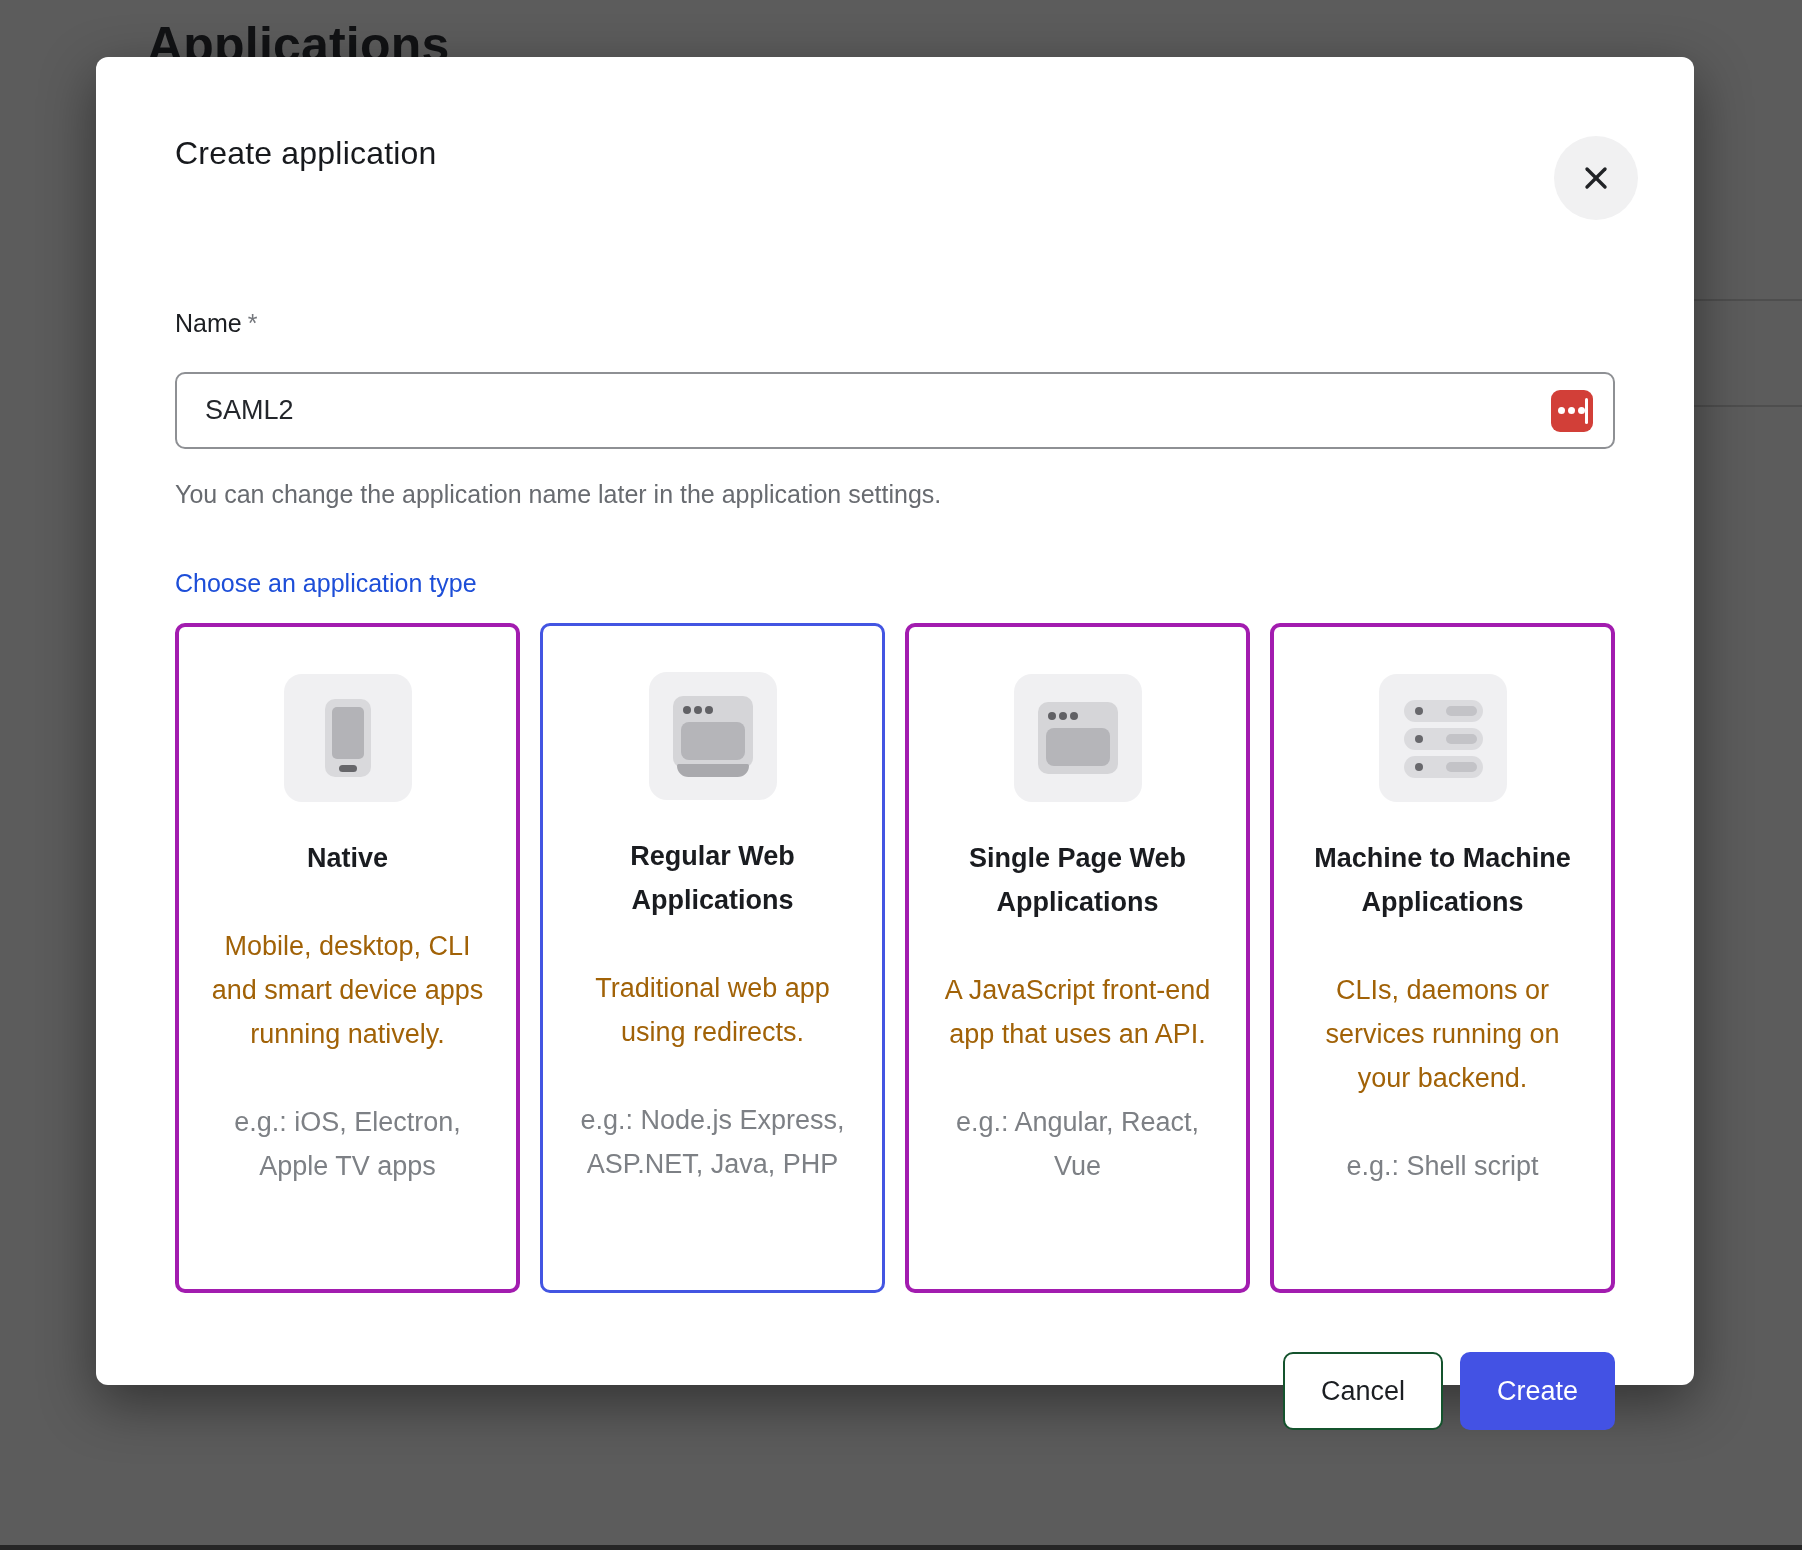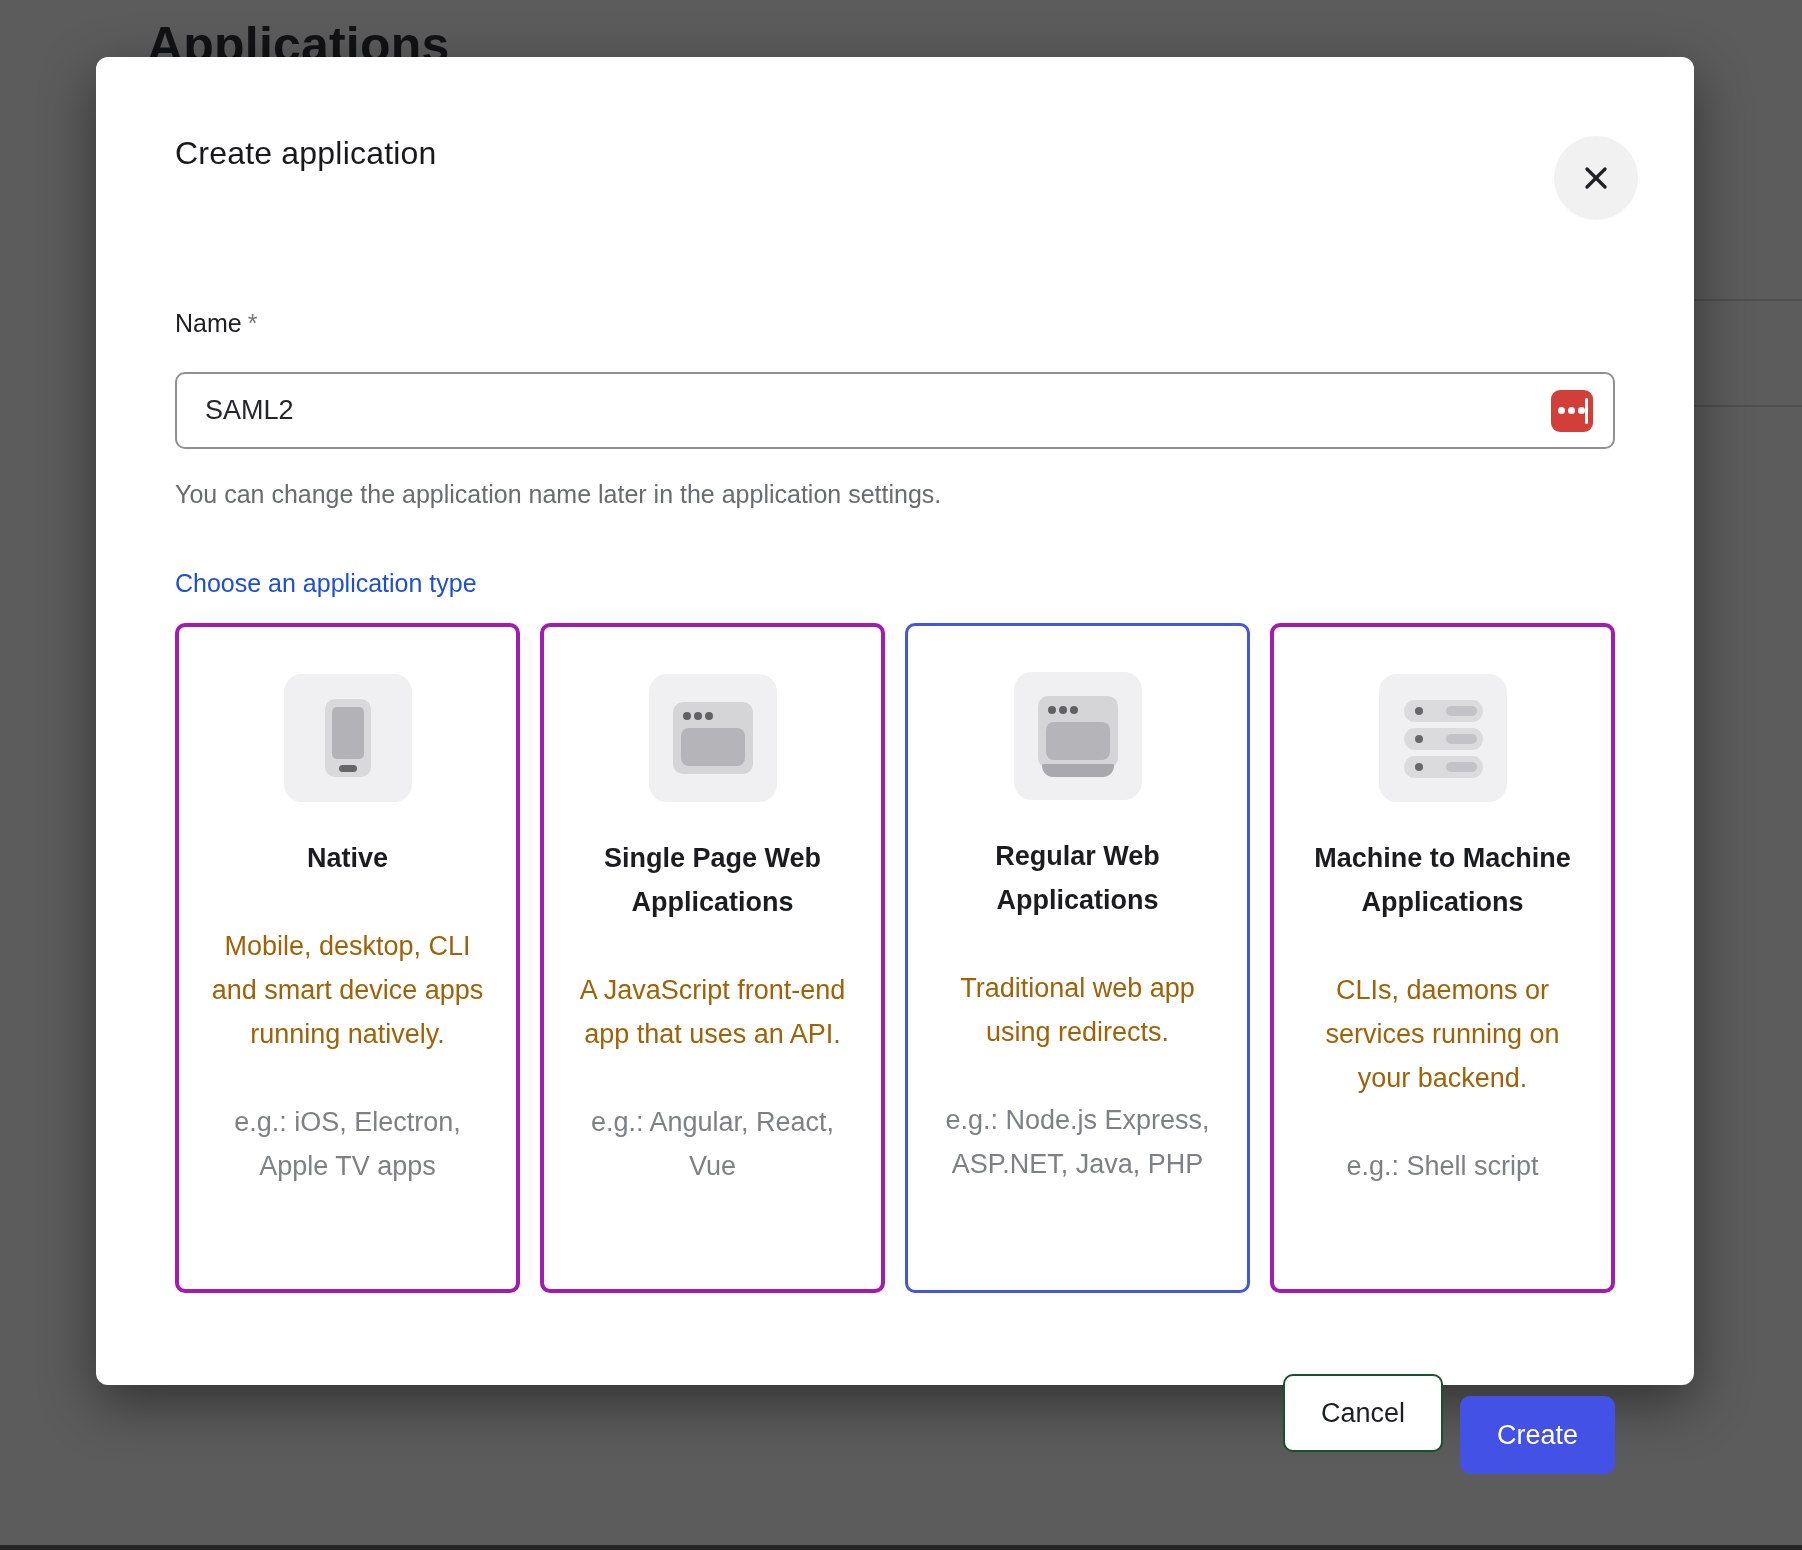--- a/index.html
+++ b/index.html
@@ -109,21 +109,21 @@
   .card-desc  { margin-top:44px; font-size:27px; line-height:44px; color:#a16207; }
   .card-eg    { margin-top:44px; font-size:27px; line-height:44px; color:#7d8085; }
 
   
   .footer { margin-top:59px; display:flex; justify-content:flex-end; align-items:center; }
   .btn {
     height:78px; border-radius:10px; font-family:inherit; font-size:27px;
     font-weight:500; cursor:pointer; padding:0 36px; min-width:155px;
   }
   .btn-cancel { background:#fff; border:2px solid #14532d; color:#1b1e22; }
-  .btn-create { background:#4352e4; border:none; color:#ffffff; margin-left:17px;margin-top:44px; }
+  .btn-create { background:#4352e4; border:none; color:#ffffff; margin-left:17px; }
 </style>
 </head>
 <body>
 
 <div class="backdrop">
   <div class="bg-title">Applications</div>
   <div class="bg-line l1"></div>
   <div class="bg-line l2"></div>
   <div class="bg-bottom-bar"></div>
 </div>
@@ -166,47 +166,47 @@
         <div class="icon-phone">
             <div class="screen"></div>
             <div class="home"></div>
           </div>
       </div>
       <div class="card-title">Native</div>
       <div class="card-desc">Mobile, desktop, CLI and smart device apps running natively.</div>
       <div class="card-eg">e.g.: iOS, Electron, Apple TV apps</div>
     </div>
 
-    <div class="card">
-      <div class="tile">
-        <div class="icon-browser">
-          <span class="dot d1"></span>
-            <span class="dot d2"></span>
-            <span class="dot d3"></span>
-          <div class="content"></div>
-        </div>
-      </div>
-      <div class="card-title">Single Page Web Applications</div>
-      <div class="card-desc">A JavaScript front-end app that uses an API.</div>
-      <div class="card-eg">e.g.: Angular, React, Vue</div>
-    </div>
-
     <div class="card selected">
       <div class="tile">
         <div class="icon-browser with-base">
           <span class="dot d1"></span>
             <span class="dot d2"></span>
             <span class="dot d3"></span>
           <div class="content"></div>
           <div class="base"></div>
         </div>
       </div>
       <div class="card-title">Regular Web Applications</div>
       <div class="card-desc">Traditional web app using redirects.</div>
       <div class="card-eg">e.g.: Node.js Express, ASP.NET, Java, PHP</div>
+    </div>
+
+    <div class="card">
+      <div class="tile">
+        <div class="icon-browser">
+          <span class="dot d1"></span>
+            <span class="dot d2"></span>
+            <span class="dot d3"></span>
+          <div class="content"></div>
+        </div>
+      </div>
+      <div class="card-title">Single Page Web Applications</div>
+      <div class="card-desc">A JavaScript front-end app that uses an API.</div>
+      <div class="card-eg">e.g.: Angular, React, Vue</div>
     </div>
 
     <div class="card">
       <div class="tile">
         <div class="icon-server">
           <div class="row r1">
               <i></i>
               <b></b>
             </div>
           <div class="row r2">

